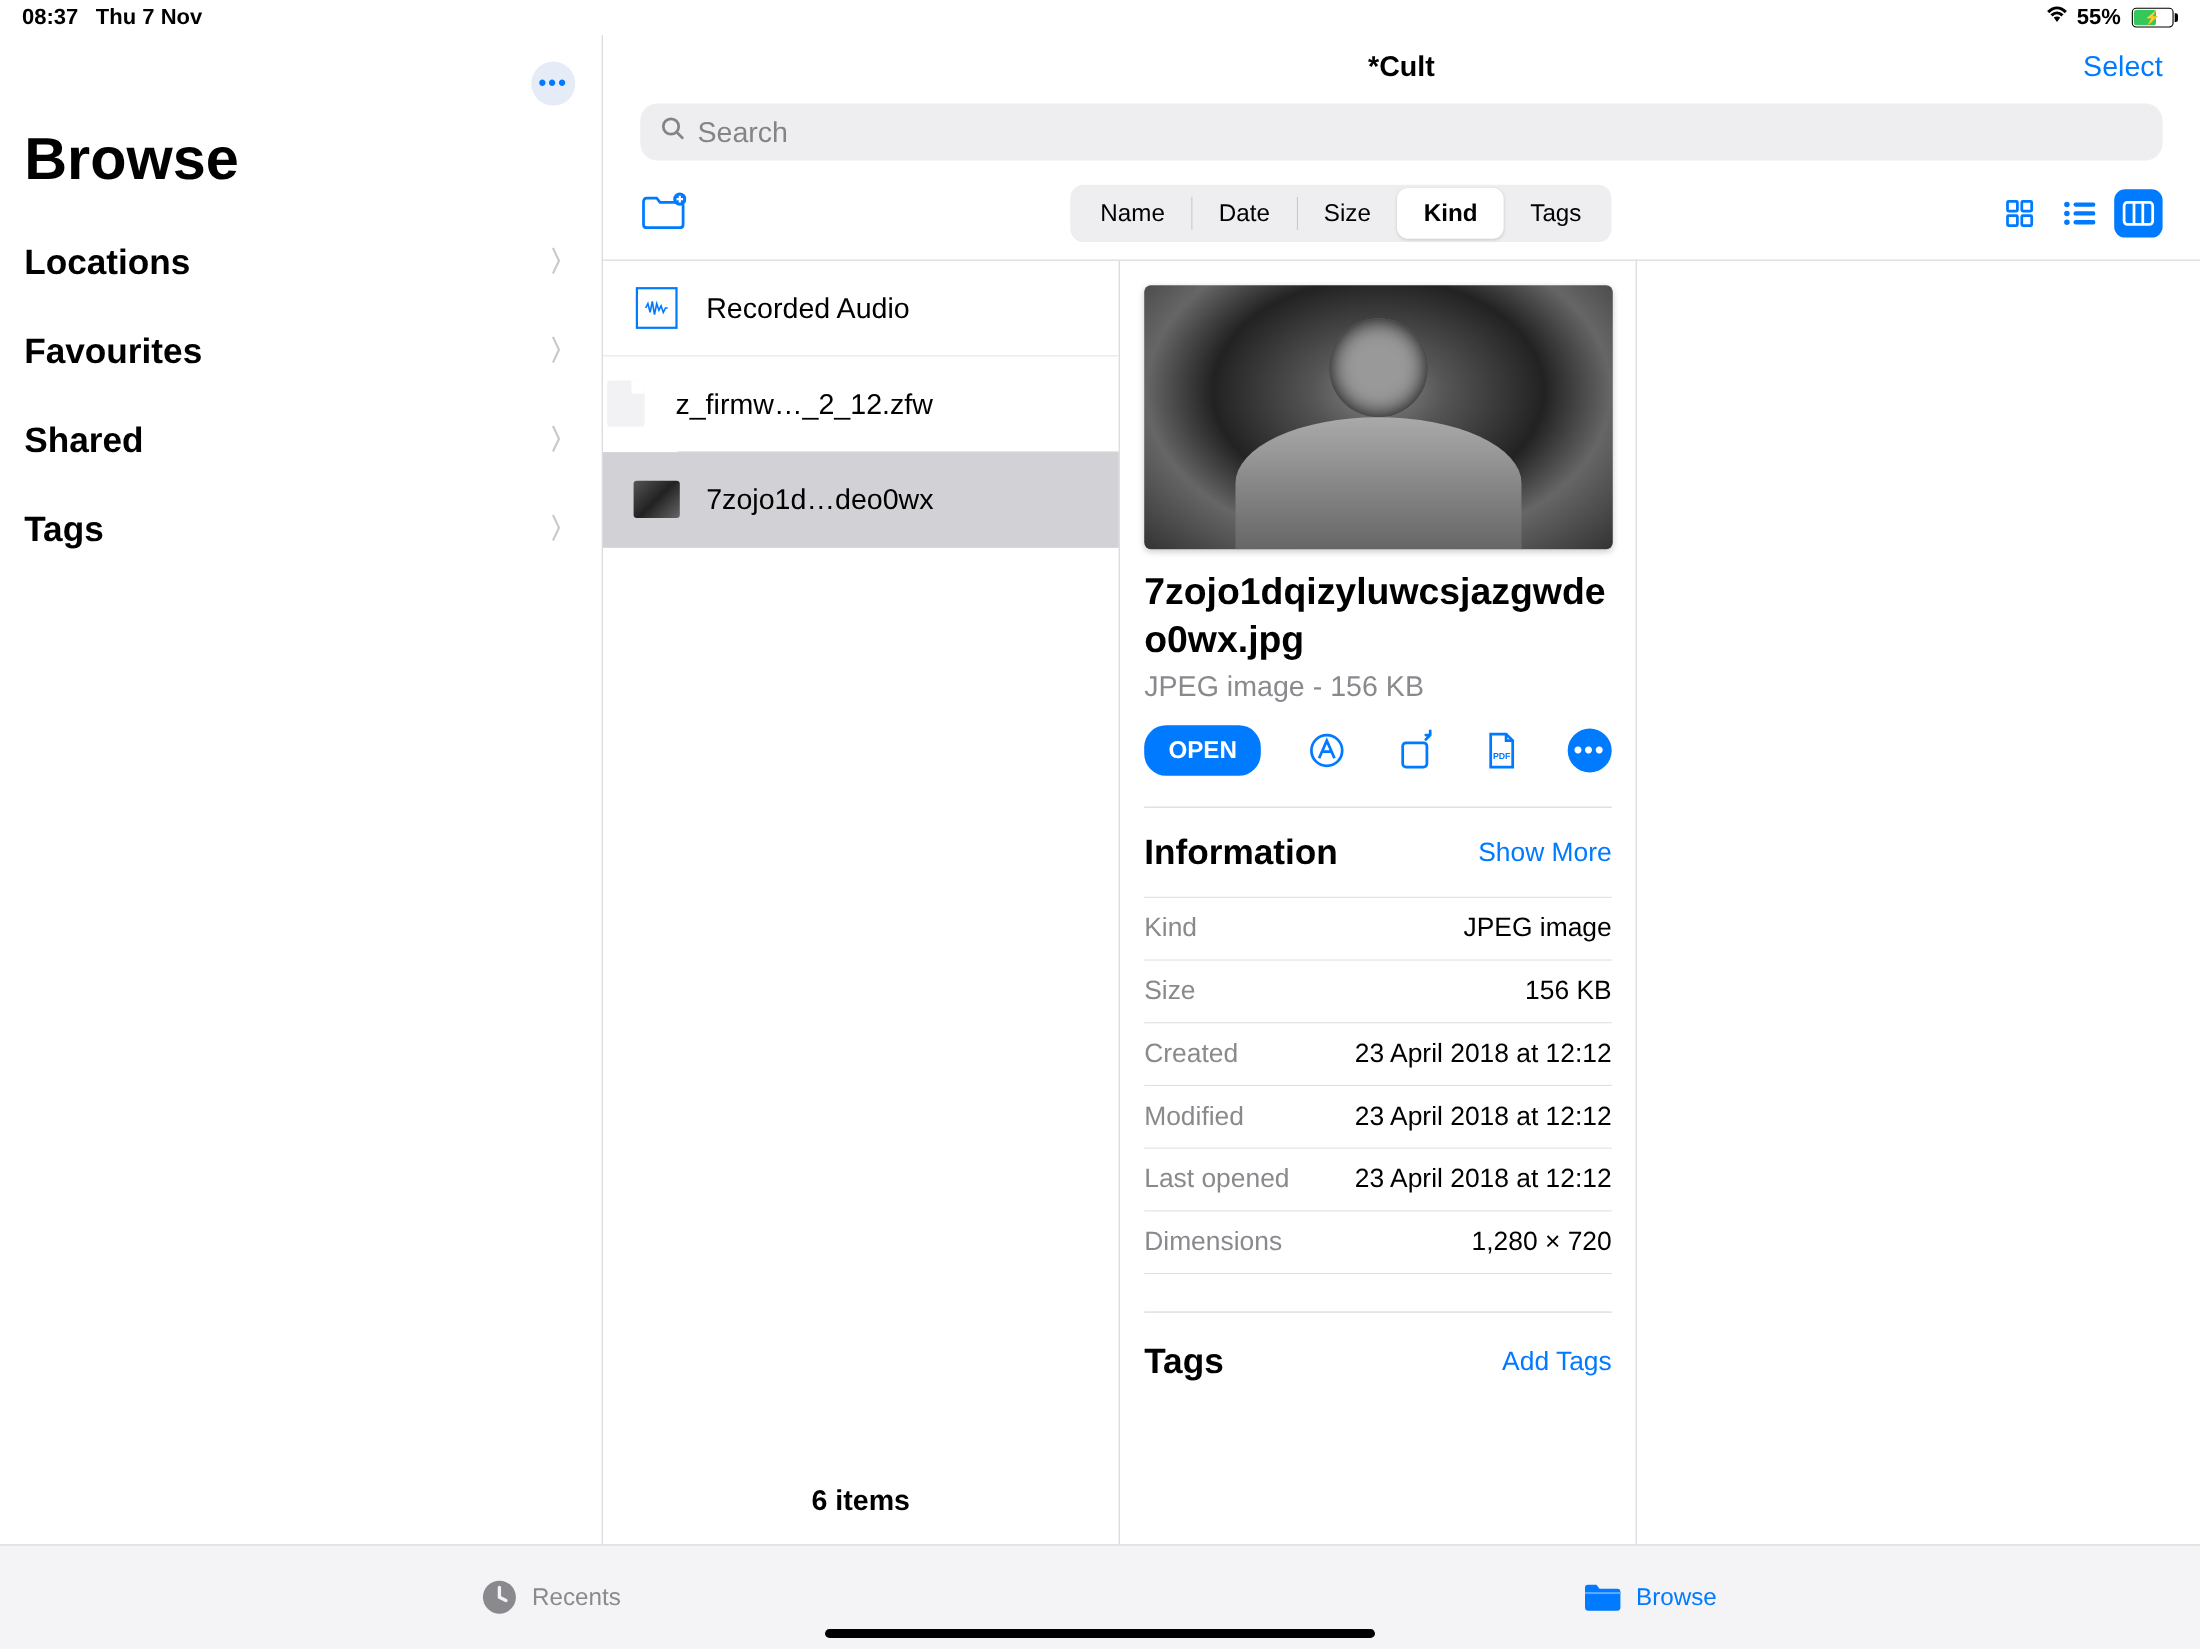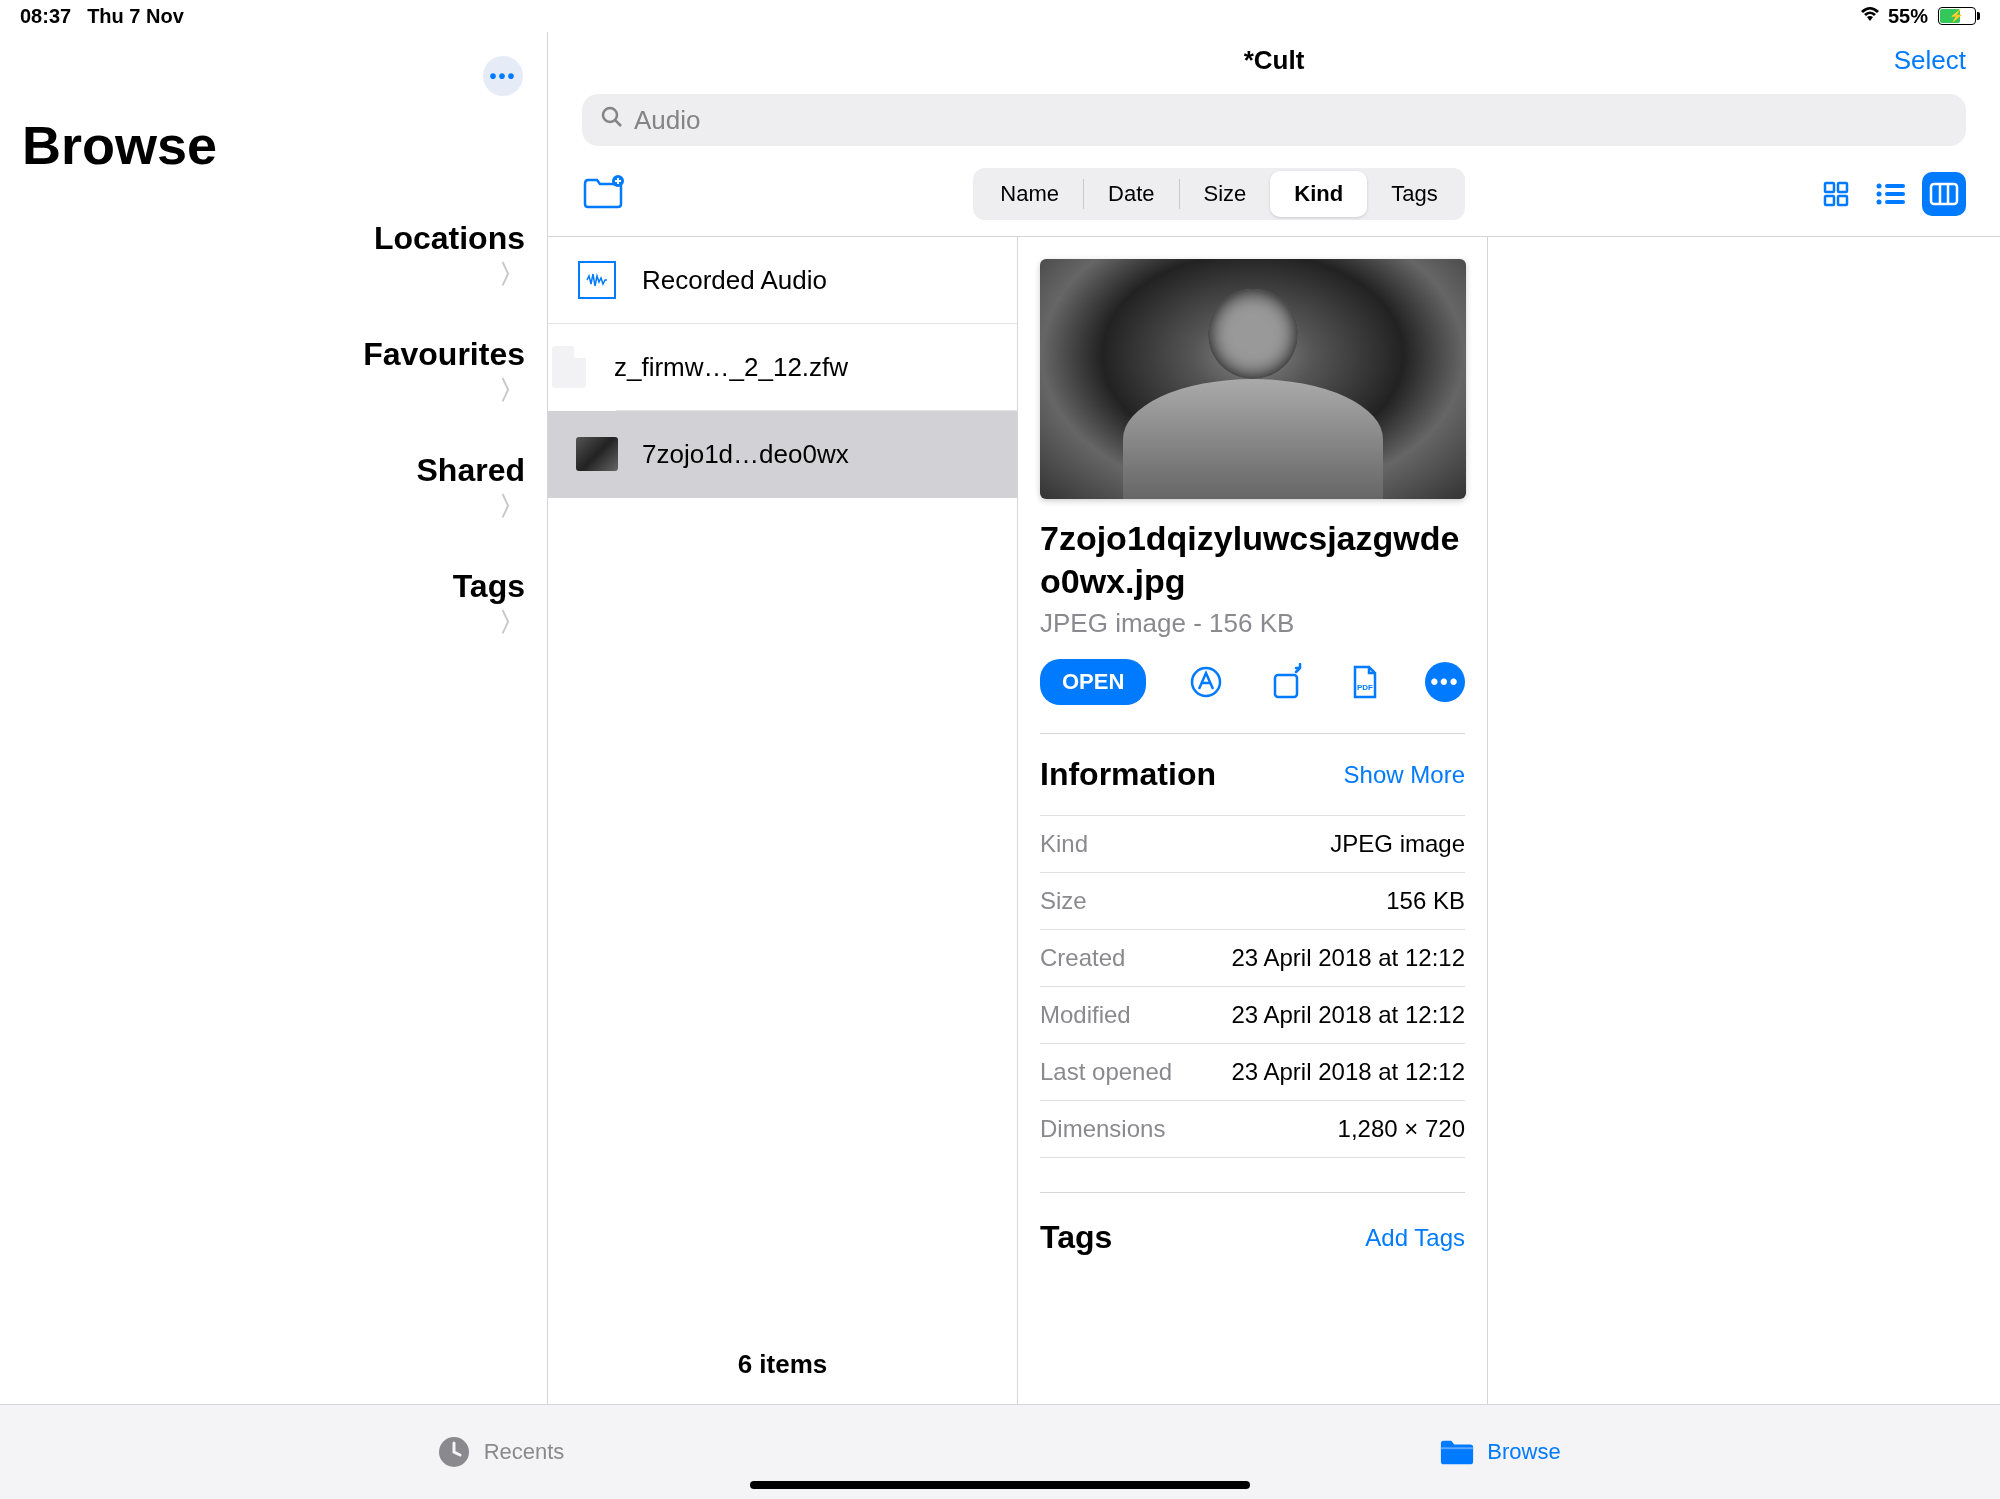--- a/index.html
+++ b/index.html
@@ -5,21 +5,21 @@
 * { box-sizing: border-box; margin: 0; padding: 0; font-family: -apple-system, BlinkMacSystemFont, "Segoe UI", Helvetica, Arial, sans-serif; }
 html, body { width: 2000px; height: 1499px; background: #fff; overflow: hidden; }
 
 .status-bar { position: absolute; top: 0; left: 0; right: 0; height: 32px; display: flex; justify-content: space-between; align-items: center; padding: 0 20px; font-size: 20px; font-weight: 600; }
 .status-left { display: flex; gap: 16px; }
 .status-right { display: flex; align-items: center; gap: 6px; }
 
 .sidebar { position: absolute; top: 32px; left: 0; width: 548px; bottom: 95px; border-right: 1px solid #d5d5d7; background: #fff; }
 .sidebar-more { position: absolute; top: 24px; right: 24px; width: 40px; height: 40px; border-radius: 50%; background: #e5ecf8; display: flex; align-items: center; justify-content: center; color: #007aff; font-weight: bold; letter-spacing: 2px; font-size: 20px; }
 .sidebar h1 { font-size: 54px; font-weight: 700; margin: 82px 0 22px 22px; }
-.sidebar-section { display: flex; align-items: flex-end; justify-content: space-between; padding: 22px 22px 22px 22px; font-size: 32px; font-weight: 700; flex-direction: column; }
+.sidebar-section { display: flex; align-items: flex-start; justify-content: space-between; padding: 22px 22px 22px 22px; font-size: 32px; font-weight: 700; }
 .chev { color: #c7c7cc; font-size: 26px; }
 
 .main { position: absolute; top: 0; left: 548px; right: 0; bottom: 95px; display: flex; flex-direction: column; }
 .main-header { padding: 45px 34px 0 34px; }
 .main-title-row { display: flex; justify-content: center; align-items: center; position: relative; margin-bottom: 18px; }
 .main-title { font-size: 26px; font-weight: 600; }
 .select-btn { position: absolute; right: 0; color: #007aff; font-size: 26px; }
 .search-box { background: #eeeef0; border-radius: 16px; height: 52px; display: flex; align-items: center; padding: 0 18px; color: #848488; font-size: 26px; gap: 10px; }
 .toolbar-row { display: flex; align-items: center; justify-content: space-between; margin-top: 22px; padding-bottom: 16px; }
 .new-folder { color: #007aff; position: relative; }
@@ -127,21 +127,21 @@
       <span class="main-title">*Cult</span>
       <span class="select-btn">Select</span>
     </div>
     <div class="search-box">
       <span>
         <svg width="24" height="24" viewBox="0 0 24 24" fill="none" stroke="#848488" stroke-width="2.5">
             <circle cx="10" cy="10" r="7"></circle>
             <line x1="15" y1="15" x2="21" y2="21"></line>
           </svg>
       </span>
-      <span>Audio</span>
+      <span>Search</span>
     </div>
     <div class="toolbar-row">
       <div class="new-folder">
         <svg width="42" height="36" viewBox="0 0 42 36" fill="none" stroke="#007aff" stroke-width="2.5">
             <path d="M3 10 L3 30 Q3 33 6 33 L36 33 Q39 33 39 30 L39 13 Q39 10 36 10 L18 10 L15 6 L6 6 Q3 6 3 10 Z"></path>
             <circle cx="36" cy="7" r="6" fill="#007aff" stroke="none"></circle>
             <path d="M36 4 L36 10 M33 7 L39 7" stroke="#fff" stroke-width="2"></path>
           </svg>
       </div>
       <div class="sort-seg">

